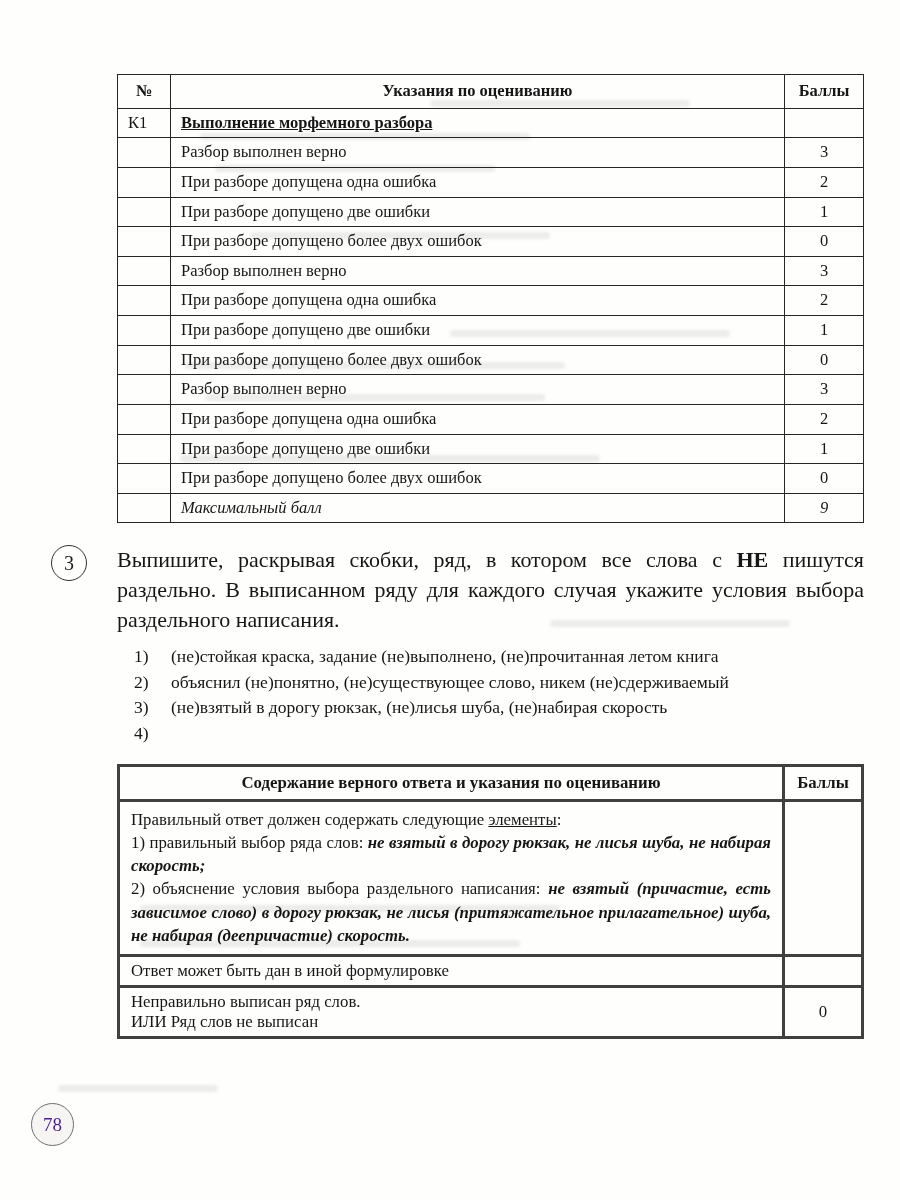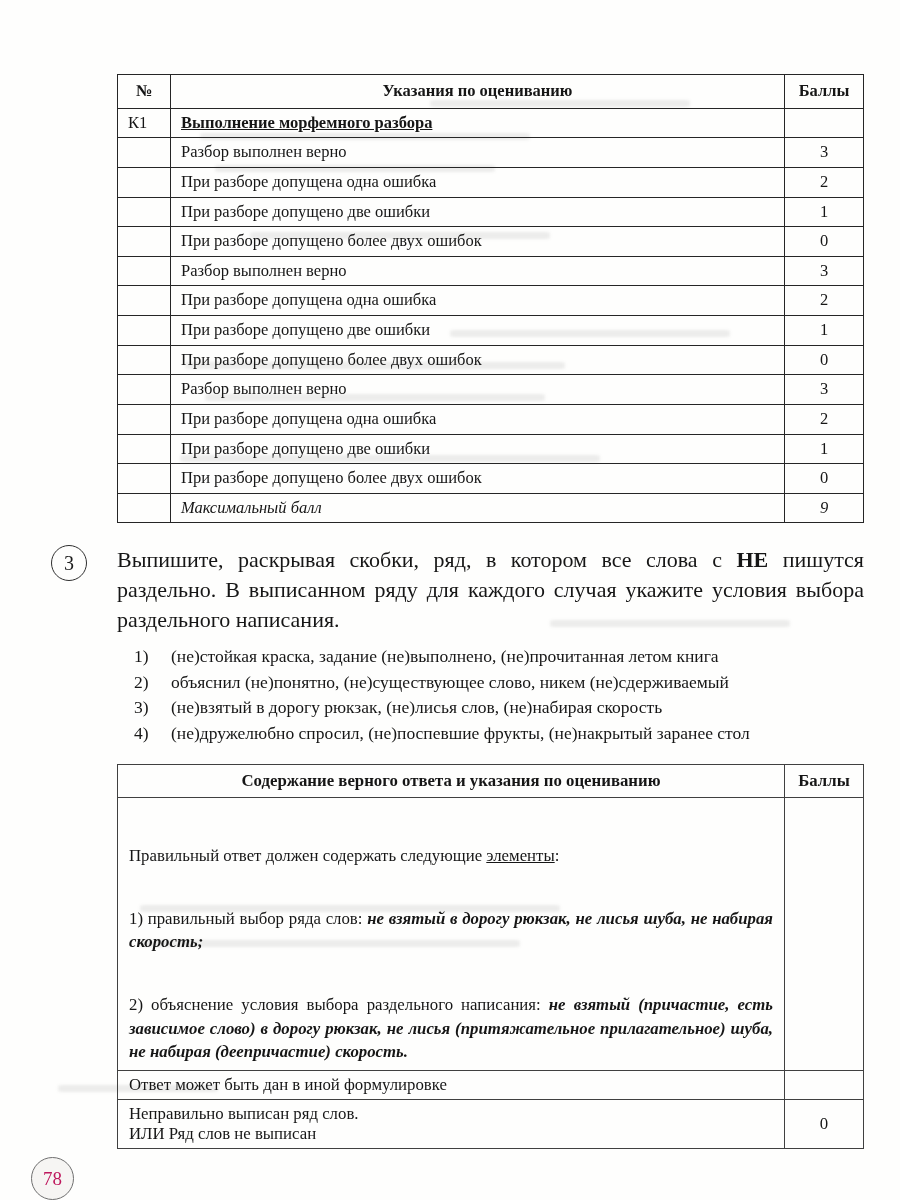--- a/index.html
+++ b/index.html
@@ -35,35 +35,35 @@
     font-size:20px; color:#1c1c1c;
   }
   .task-text { font-size:22px; line-height:1.35; text-align:justify; }
   .task-text b { font-weight:bold; }
   .options { margin-top:10px; }
   .option { display:flex; font-size:17.5px; line-height:1.45; padding-left:17px; }
   .opt-num { width:37px; flex:none; }
 
   
   .answer-table { margin-top:18px; font-size:16.8px; }
-  .answer-table th, .answer-table td { border:1px solid #404040; padding:4px 11px; vertical-align:top; }
+  .answer-table th, .answer-table td { border:3px solid #404040; padding:4px 11px; vertical-align:top; }
   .answer-table th { text-align:center; font-weight:bold; padding:6px 10px; vertical-align:middle; }
   .a-col-pts { width:79px; }
   .answer-cell { padding:6px 11px 7px 11px !important; }
-  .answer-cell p { text-align:justify; line-height:1.38;margin-top:40px; }
+  .answer-cell p { text-align:justify; line-height:1.38; }
   .ans-strong { font-weight:bold; font-style:italic; }
   .crit-head td { font-weight:bold; }
   .pts-mid { text-align:center; vertical-align:middle !important; }
 
   
   .page-badge {
-    position:absolute; left:31px; top:1157px; width:43px; height:43px;
+    position:absolute; left:31px; top:1103px; width:43px; height:43px;
     border:1.5px solid #6f6f6f; border-radius:50%; background:#f6f5f3;
     display:flex; align-items:center; justify-content:center;
-    font-size:19px; color:#be185d;
+    font-size:19px; color:#4c1d95;
   }
 
   
   .bleed { position:absolute; height:7px; background:rgba(60,60,60,0.09); filter:blur(1.6px); border-radius:3px; }
 </style>
 </head>
 <body>
 
 <div class="sheet">
 
@@ -182,25 +182,24 @@
         <div class="option">
           <span class="opt-num">1)</span>
           <span>(не)стойкая краска, задание (не)выполнено, (не)прочитанная летом книга</span>
         </div>
         <div class="option">
           <span class="opt-num">2)</span>
           <span>объяснил (не)понятно, (не)существующее слово, никем (не)сдерживаемый</span>
         </div>
         <div class="option">
           <span class="opt-num">3)</span>
-          <span>(не)взятый в дорогу рюкзак, (не)лисья слов, (не)набирая скорость</span>
+          <span>(не)взятый в дорогу рюкзак, (не)лисья шуба, (не)набирая скорость</span>
         </div>
         <div class="option">
           <span class="opt-num">4)</span>
-          <span>(не)дружелюбно спросил, (не)поспевшие фрукты, (не)накрытый заранее стол</span>
         </div>
       </div>
     </div>
 
     <table class="answer-table">
       <colgroup>
           <col>
           <col class="a-col-pts">
         </colgroup>
       <thead>

